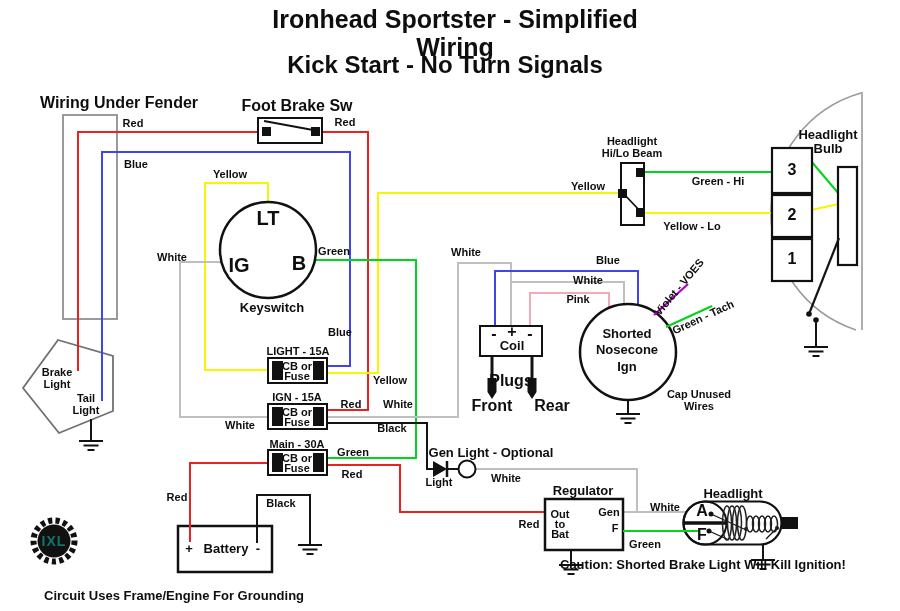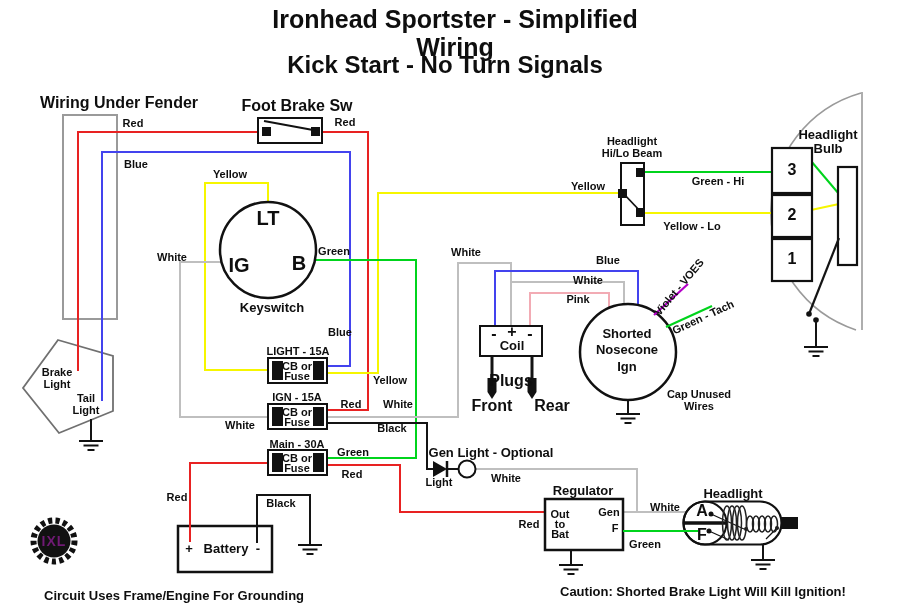--- a/index.html
+++ b/index.html
@@ -14,21 +14,21 @@
   .c13{font-size:13px}
   .c16{font-size:16px}
   .c17{font-size:13px;line-height:1.26}
   .c20{font-size:20px}
   .t25{font-size:25px}
   .t19{font-size:24px}
   .la{transform:translate(0,-50%);text-align:right}
   .rot50{transform:translate(-50%,-50%) rotate(-50deg)}
   .rot25{transform:translate(-50%,-50%) rotate(-25deg)}
   .tight{line-height:.92}
-  .logo-text{color:#701a75;font-size:14px;letter-spacing:1px}
+  .logo-text{color:#0f766e;font-size:14px;letter-spacing:1px}
 </style>
 </head>
 <body>
 
 <div class="stage">
 
 <svg width="900" height="611" viewBox="0 0 900 611">
   <defs>
     <g id="gnd" stroke="#111" stroke-width="2" fill="none">
       <line x1="-12" y1="0" x2="12" y2="0"></line>
@@ -268,15 +268,15 @@
 <div class="lbl w" style="left:665px;top:507px">White</div>
 <div class="lbl w" style="left:645px;top:544px">Green</div>
 
 <div class="lbl c13" style="left:733px;top:494px">Headlight</div>
 <div class="lbl c12" style="left:702px;top:511px">A</div>
 <div class="lbl c12" style="left:702px;top:535px">F</div>
 
 <div class="lbl logo-text" style="left:54px;top:542px">IXL</div>
 
 <div class="lbl c13 la" style="left:44px;top:596px">Circuit Uses Frame/Engine For Grounding</div>
-<div class="lbl c13 la" style="left:560px;top:592px">Caution: Shorted Brake Light Will Kill Ignition!</div>
+<div class="lbl c13 la" style="left:560px;top:565px">Caution: Shorted Brake Light Will Kill Ignition!</div>
 
 </div>
 
 </body></html>

